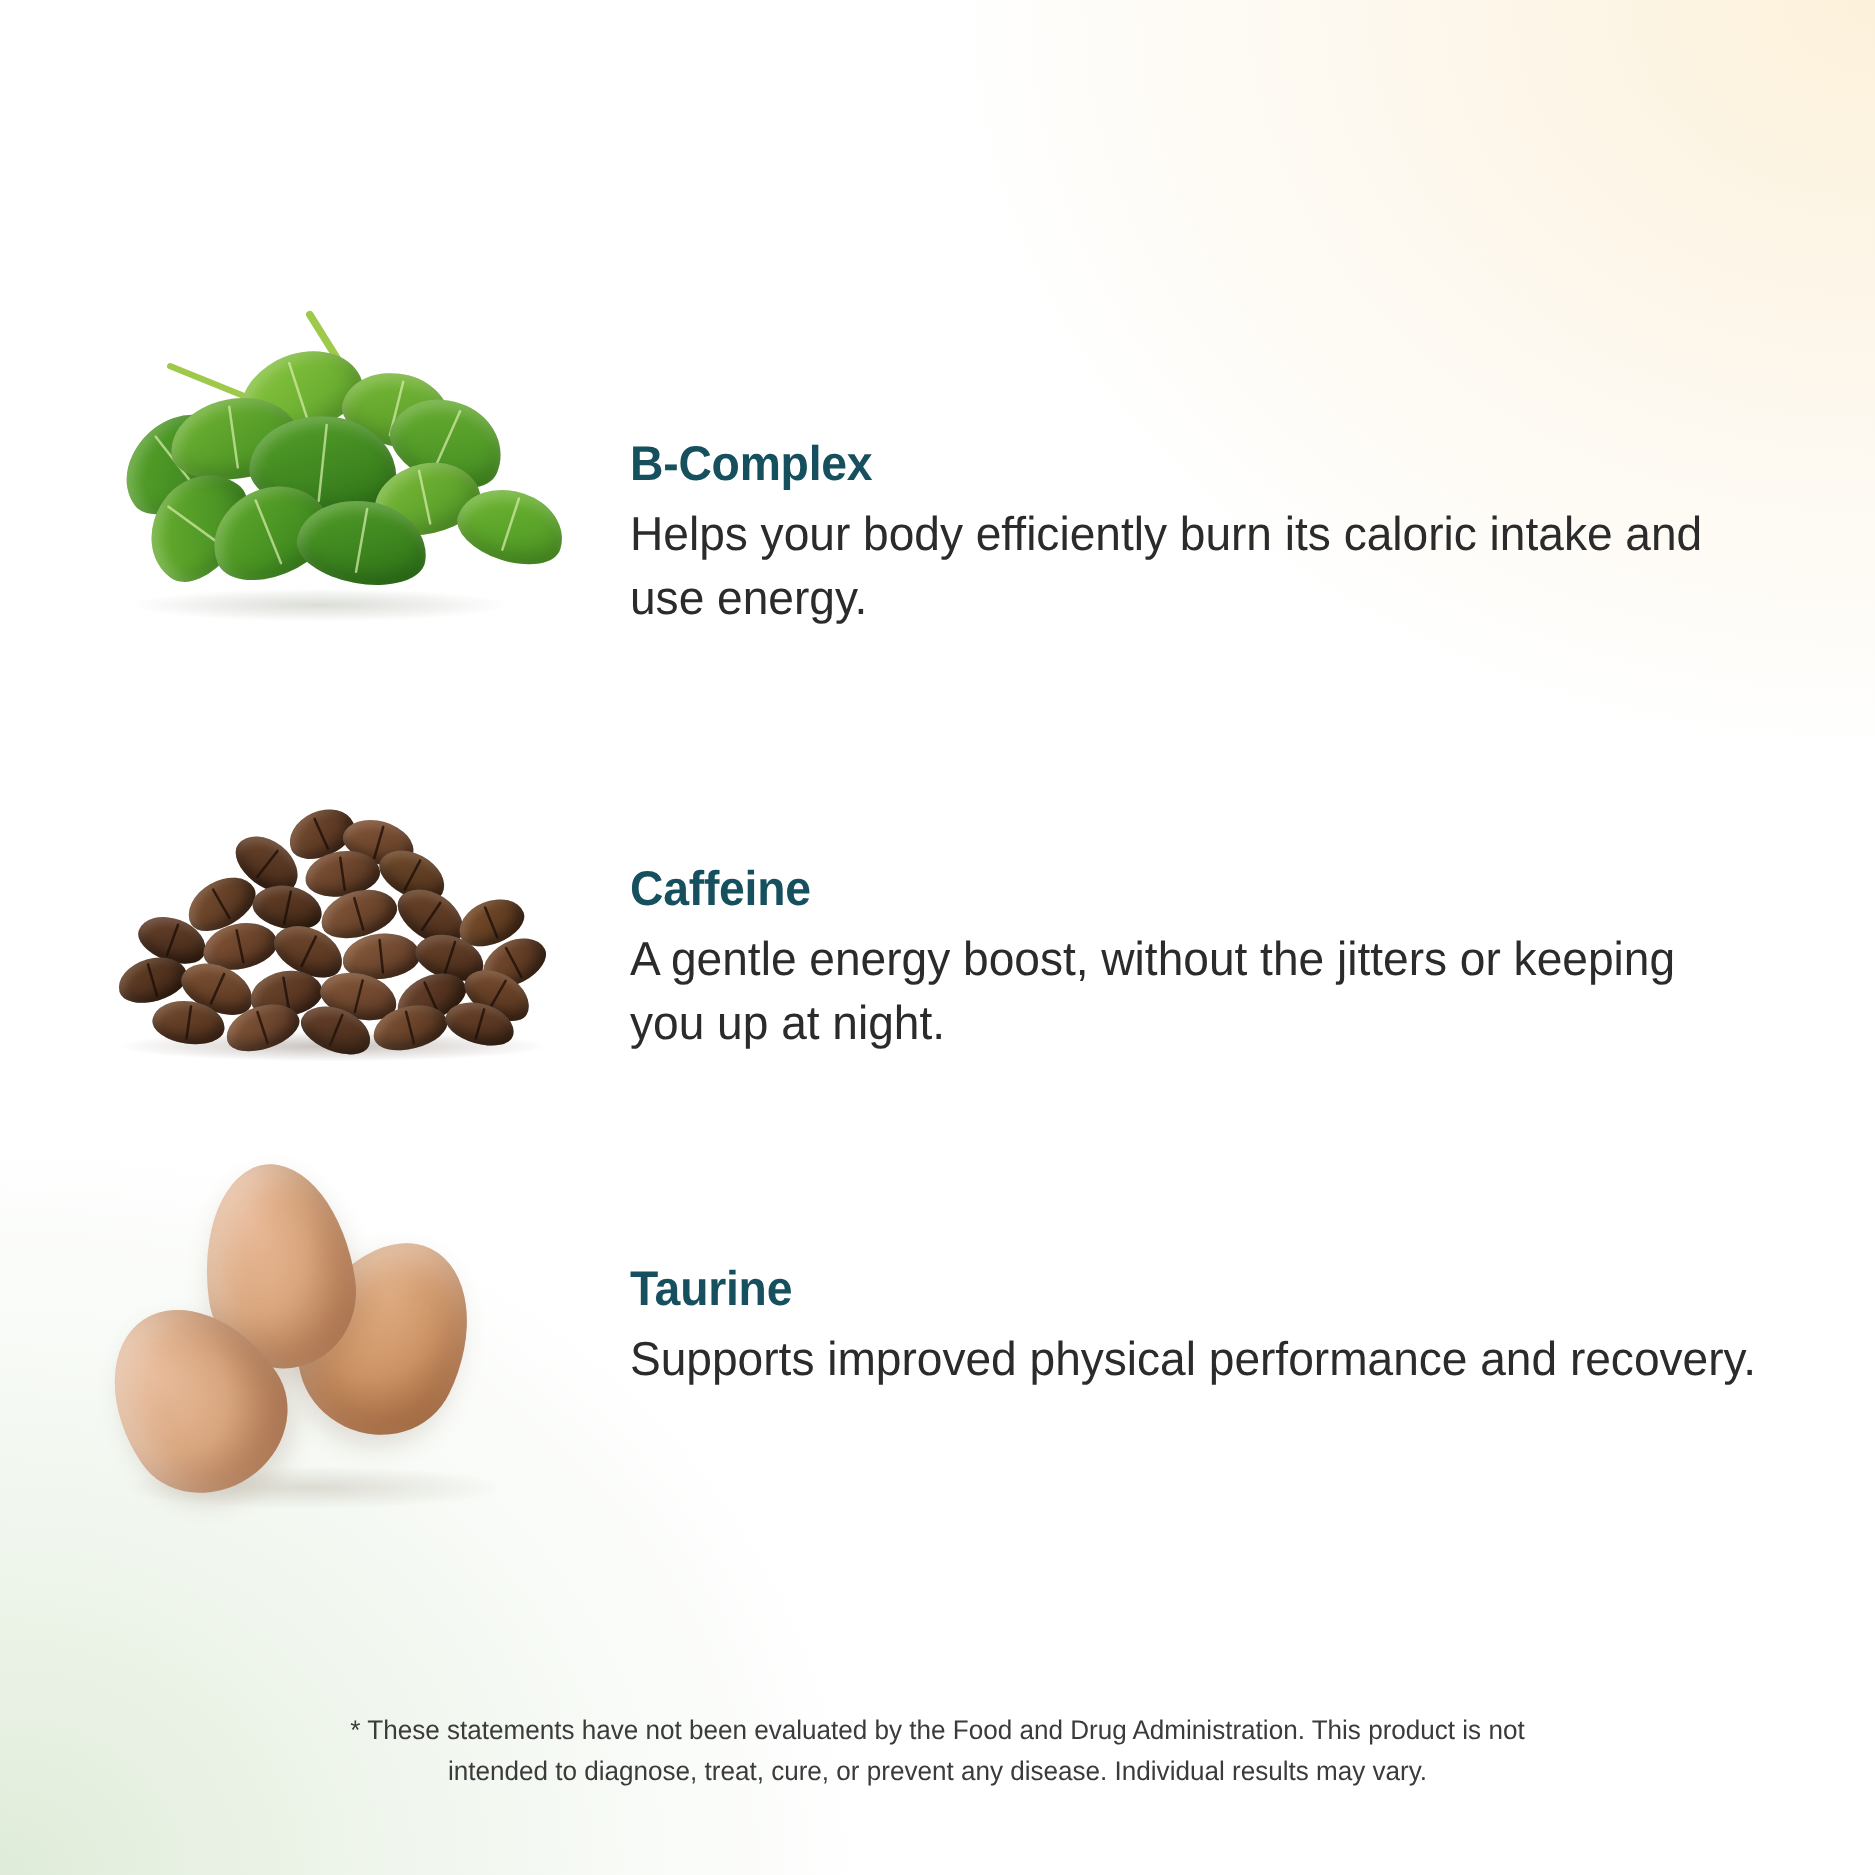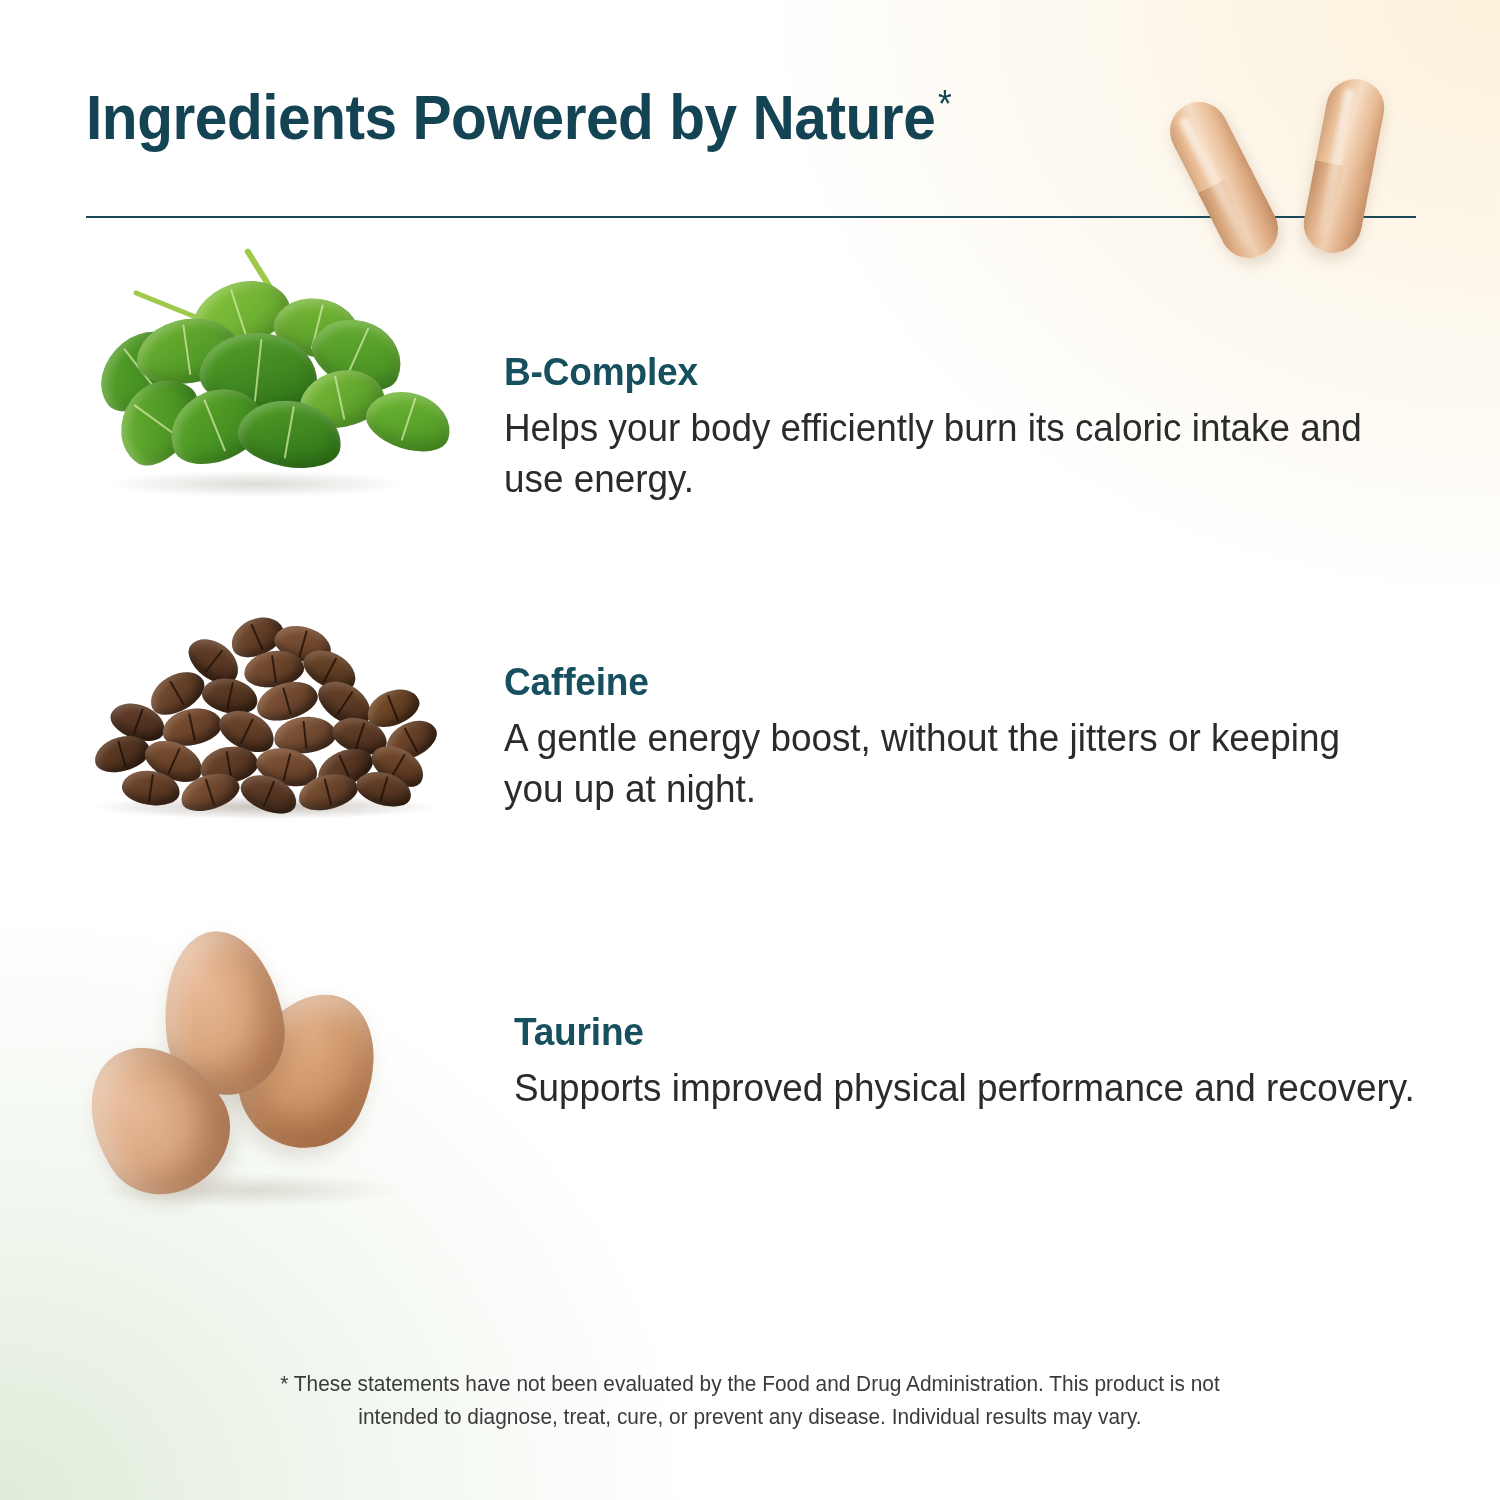--- a/index.html
+++ b/index.html
@@ -127,21 +127,21 @@
     top: 255px;
     width: 1500px;
   }
   .row {
     position: absolute;
     left: 0;
     width: 1500px;
     height: 330px;
   }
   .row-1 { top: 0px; padding-left: 28px; }
-  .row-2 { top: 310px; }
+  .row-2 { top: 340px; }
   .row-3 { top: 660px; }
 
   .row-figure {
     position: absolute;
     left: 78px;
     top: 0;
     width: 400px;
     height: 330px;
   }
   .row-text {
@@ -165,21 +165,21 @@
     font-weight: normal;
     color: #2b2b2b;
     line-height: 1.33;
     margin: 0;
     transform: scaleX(0.97);
     transform-origin: left top;
   }
 
   .row-1 .row-text { top: 95px; }
   .row-2 .row-text { top: 425px; }
-  .row-3 .row-text { top: 753px; margin-left: 10px; }
+  .row-3 .row-text { top: 753px; }
   .row-2 .row-text, .row-3 .row-text { position: absolute; }
   .row .row-text { position: absolute; top: 95px; }
 
   
   .spinach { position: absolute; left: 0; top: 20px; width: 400px; height: 230px; }
   .leaf {
     position: absolute;
     border-radius: 52% 48% 50% 50% / 60% 60% 40% 40%;
     box-shadow: inset -6px -8px 14px rgba(0,0,0,0.16), inset 4px 5px 10px rgba(255,255,255,0.22);
   }
@@ -286,37 +286,20 @@
     color: #3b3b3b;
     transform: scaleX(0.97);
   }
   .disclaimer .line { display: block; }
 </style>
 </head>
 <body>
 
 <div class="page">
 
-  <div class="header">
-    <div class="page-title"><span>Ingredients Powered by Nature</span><span class="asterisk">*</span></div>
-    <div class="title-rule"></div>
-
-    <div class="capsules">
-      <div class="capsule capsule-left">
-        <div class="half-top"></div>
-        <div class="half-bot"></div>
-        <div class="gloss"></div>
-      </div>
-      <div class="capsule capsule-right">
-        <div class="half-top"></div>
-        <div class="half-bot"></div>
-        <div class="gloss"></div>
-      </div>
-    </div>
-  </div>
 
   <div class="rows">
 
     <div class="row row-1">
       <div class="row-figure">
         <div class="spinach">
           <div class="stem" style="left:52px; top:34px; width:104px; height:5px; transform:rotate(22deg);"></div>
           <div class="stem" style="left:140px; top:22px; width:120px; height:6px; transform:rotate(58deg);"></div>
           <div class="stem" style="left:150px; top:150px; width:96px; height:5px; transform:rotate(42deg);"></div>
 

